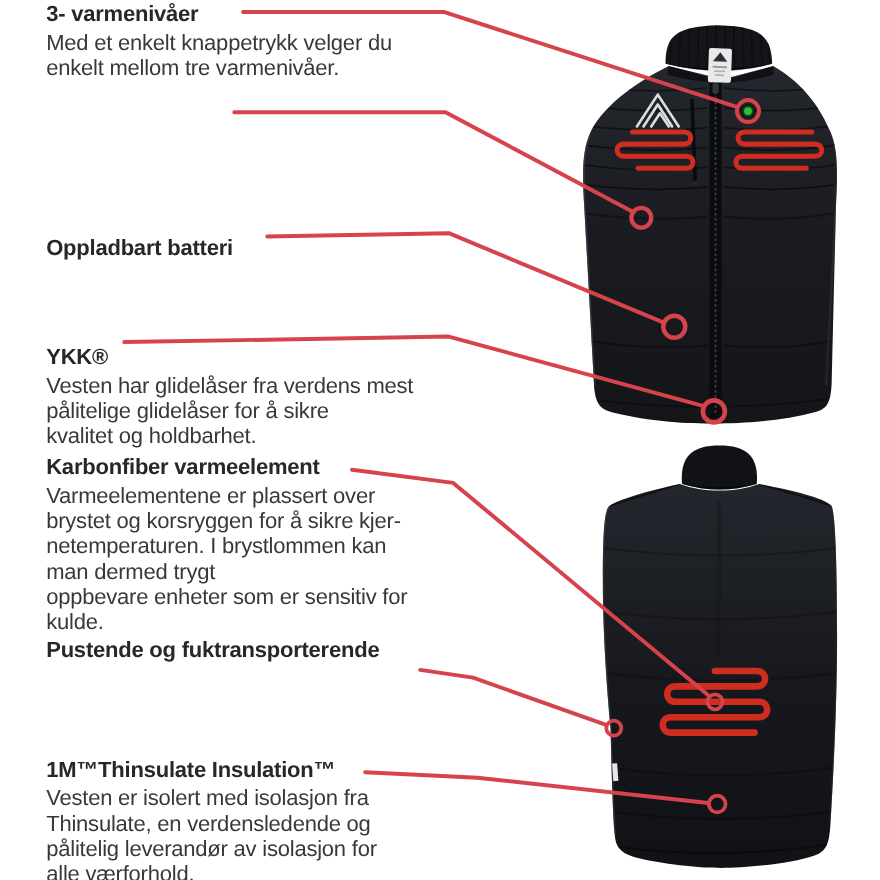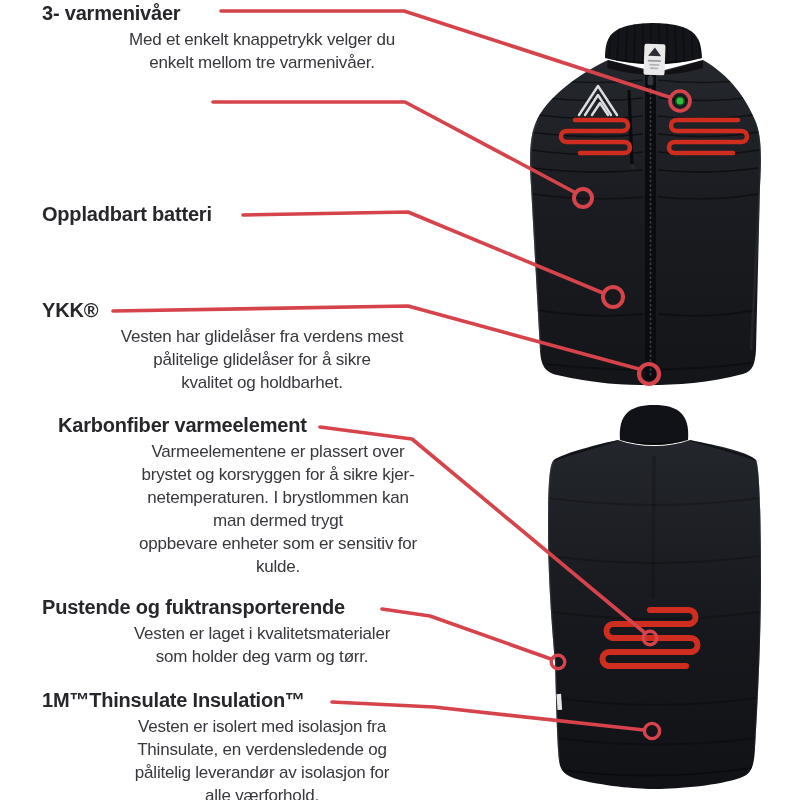--- a/index.html
+++ b/index.html
@@ -16,29 +16,29 @@
     font-family:"Liberation Sans", sans-serif;
   }
   .stage{position:absolute;inset:0;}
   .feature{position:absolute;left:42px;width:440px;}
   .feature h2{
     margin:0 0 3px 0;
     font-size:20px;line-height:23px;font-weight:700;
     color:var(--heading);letter-spacing:-0.2px;
   }
   .feature p{
-    margin:0;font-size:17px;line-height:23px;
-    color:var(--body);white-space:pre-line;letter-spacing:-0.2px;text-align:center;
+    margin:0;font-size:20px;line-height:23px;
+    color:var(--body);white-space:pre-line;letter-spacing:-0.2px;
   }
   #f1{top:2px;}
   #f2{top:90px;}
-  #f3{top:203px;}
-  #f4{top:299px;}
-  #f5{top:414px;margin-left:16px;}
-  #f6{top:596px;}
+  #f3{top:215px;}
+  #f4{top:314px;}
+  #f5{top:414px;}
+  #f6{top:580px;}
   #f7{top:689px;}
   .vest{position:absolute;}
   #front-vest{left:505px;top:14px;}
   #back-vest{left:540px;top:398px;}
   #callout-overlay{position:absolute;left:0;top:0;pointer-events:none;}
 </style>
 </head>
 <body style="background: rgb(255, 255, 255);">
 
 <div class="stage">
@@ -228,22 +228,20 @@
     <h2>Karbonfiber varmeelement</h2>
     <p>Varmeelementene er plassert over
 brystet og korsryggen for å sikre kjer-
 netemperaturen. I brystlommen kan
 man dermed trygt
 oppbevare enheter som er sensitiv for
 kulde.</p>
   </div>
   <div class="feature" id="f6">
     <h2>Pustende og fuktransporterende</h2>
-    <p>Vesten er laget i kvalitetsmaterialer
-som holder deg varm og tørr.</p>
   </div>
   <div class="feature" id="f7">
     <h2>1M™Thinsulate Insulation™</h2>
     <p>Vesten er isolert med isolasjon fra
 Thinsulate, en verdensledende og
 pålitelig leverandør av isolasjon for
 alle værforhold.</p>
   </div>
 
 </div>

